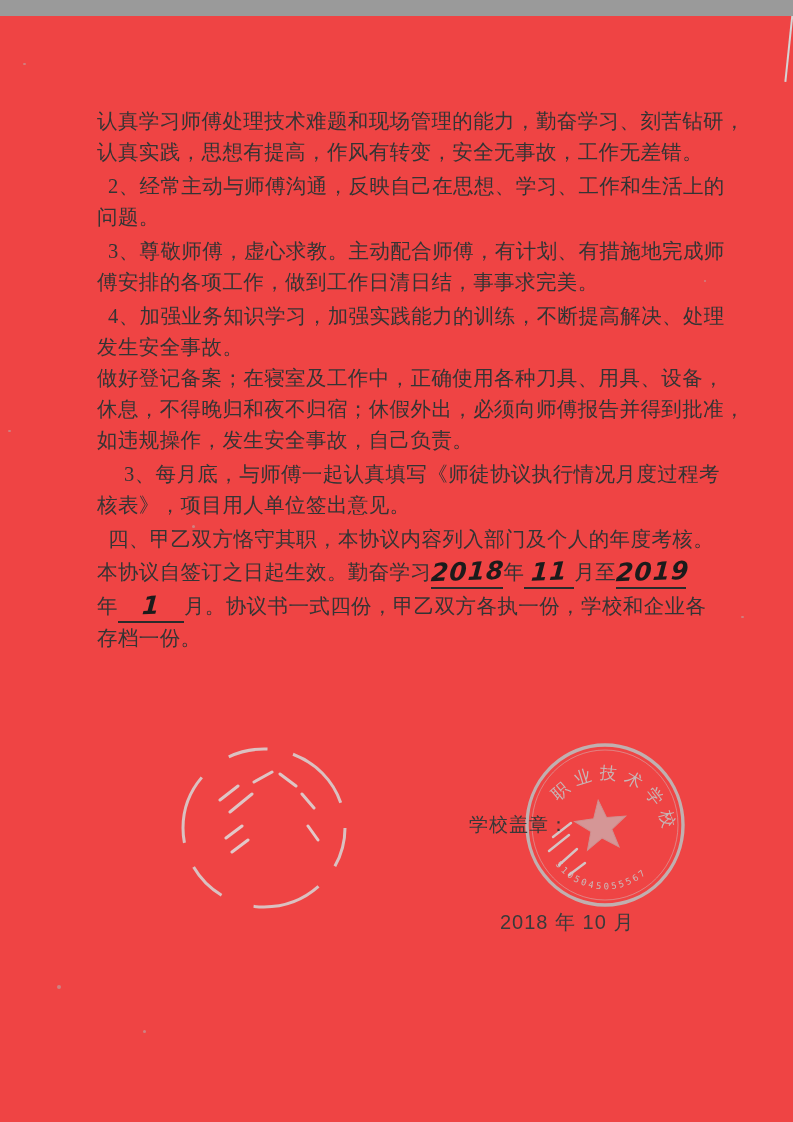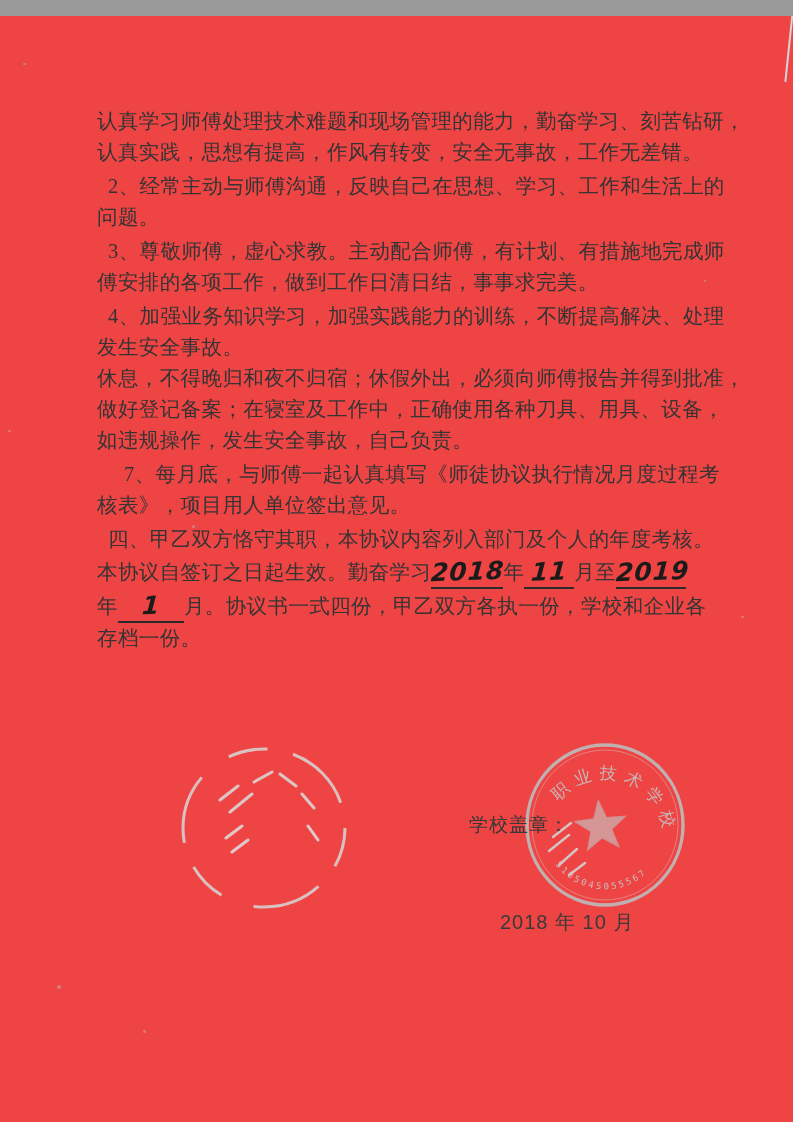--- a/index.html
+++ b/index.html
@@ -81,24 +81,24 @@
 
   <main class="text-block">
     <div class="line">认真学习师傅处理技术难题和现场管理的能力，勤奋学习、刻苦钻研，</div>
     <div class="line">认真实践，思想有提高，作风有转变，安全无事故，工作无差错。</div>
     <div class="line para ind1">2、经常主动与师傅沟通，反映自己在思想、学习、工作和生活上的</div>
     <div class="line">问题。</div>
     <div class="line para ind1">3、尊敬师傅，虚心求教。主动配合师傅，有计划、有措施地完成师</div>
     <div class="line">傅安排的各项工作，做到工作日清日结，事事求完美。</div>
     <div class="line para ind1">4、加强业务知识学习，加强实践能力的训练，不断提高解决、处理</div>
     <div class="line">发生安全事故。</div>
+    <div class="line">做好登记备案；在寝室及工作中，正确使用各种刀具、用具、设备，</div>
     <div class="line">休息，不得晚归和夜不归宿；休假外出，必须向师傅报告并得到批准，</div>
-    <div class="line">做好登记备案；在寝室及工作中，正确使用各种刀具、用具、设备，</div>
     <div class="line">如违规操作，发生安全事故，自己负责。</div>
-    <div class="line para ind2">7、每月底，与师傅一起认真填写《师徒协议执行情况月度过程考</div>
+    <div class="line para ind2">3、每月底，与师傅一起认真填写《师徒协议执行情况月度过程考</div>
     <div class="line">核表》，项目用人单位签出意见。</div>
     <div class="line para ind1">四、甲乙双方恪守其职，本协议内容列入部门及个人的年度考核。</div>
 
     <div class="line agree-line">
       <span>本协议自签订之日起生效。勤奋学习</span><span class="blank w72"><span class="hw">2018</span></span><span>年</span><span class="blank w50"><span class="hw">11</span></span><span>月至</span><span class="blank w70"><span class="hw">2019</span></span>
     </div>
     <div class="line agree-line">
       <span>年</span><span class="blank w66"><span class="hw">1</span></span><span>月。协议书一式四份，甲乙双方各执一份，学校和企业各</span>
     </div>
     <div class="line">存档一份。</div>

